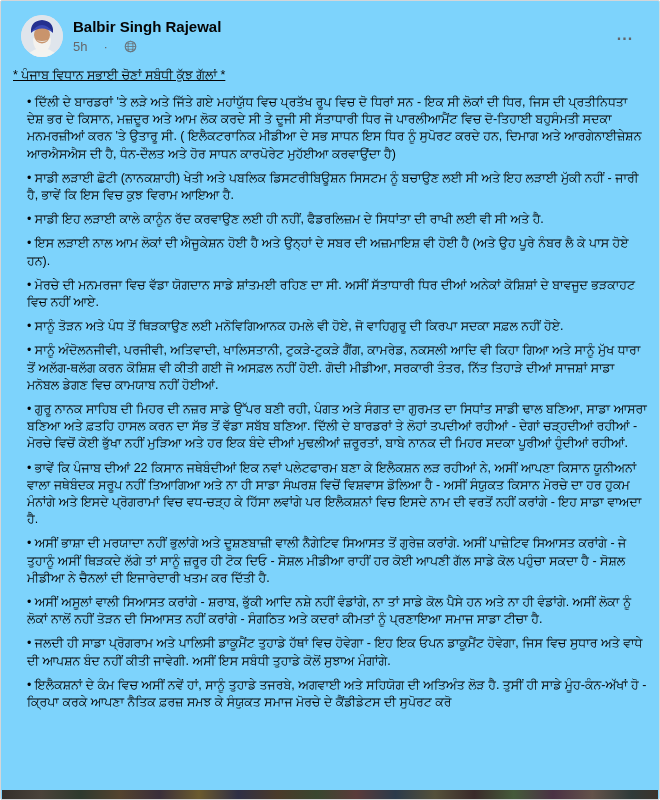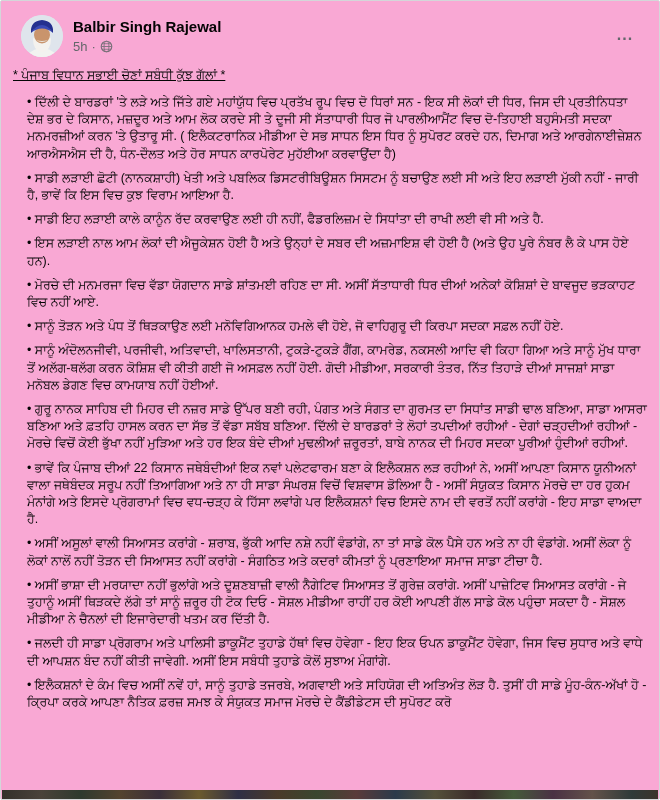--- a/index.html
+++ b/index.html
@@ -5,21 +5,21 @@
   * { margin: 0; padding: 0; box-sizing: border-box; }
   html, body { width: 660px; height: 800px; }
   body {
     font-family: "Liberation Sans", sans-serif;
     background: #ffffff;
     overflow: hidden;
   }
   .post-card {
     width: 660px;
     height: 800px;
-    background: #f9a8d4;
+    background: #7dd3fc;
     border: 1px solid #d4d6d9;
     border-radius: 2px;
     position: relative;
     overflow: hidden;
   }
   .post-header {
     display: flex;
     align-items: flex-start;
     padding: 14px 16px 6px 20px;
     position: relative;
@@ -41,21 +41,21 @@
   .author-name {
     font-size: 15px;
     font-weight: 700;
     color: #050505;
     line-height: 19px;
     cursor: pointer;
   }
   .sub-line {
     display: flex;
     align-items: center;
-    gap: 4px;
+    gap: 16px;
     margin-top: 2px;
     font-size: 13px;
     color: #65676b;
     line-height: 17px;
   }
   .dot-sep { font-size: 13px; color: #65676b; }
   .globe-icon svg { display: block; opacity: 0.85; }
   .more-button {
     position: absolute;
     right: 18px;
@@ -156,22 +156,22 @@
     <div id="paragraphs">
         <p class="post-paragraph">• ਦਿੱਲੀ ਦੇ ਬਾਰਡਰਾਂ 'ਤੇ ਲੜੇ ਅਤੇ ਜਿੱਤੇ ਗਏ ਮਹਾਂਯੁੱਧ ਵਿਚ ਪ੍ਰਤੱਖ ਰੂਪ ਵਿਚ ਦੋ ਧਿਰਾਂ ਸਨ - ਇਕ ਸੀ ਲੋਕਾਂ ਦੀ ਧਿਰ, ਜਿਸ ਦੀ ਪ੍ਰਤੀਨਿਧਤਾ ਦੇਸ਼ ਭਰ ਦੇ ਕਿਸਾਨ, ਮਜ਼ਦੂਰ ਅਤੇ ਆਮ ਲੋਕ ਕਰਦੇ ਸੀ ਤੇ ਦੂਜੀ ਸੀ ਸੱਤਾਧਾਰੀ ਧਿਰ ਜੋ ਪਾਰਲੀਆਮੈਂਟ ਵਿਚ ਦੋ-ਤਿਹਾਈ ਬਹੁਸੰਮਤੀ ਸਦਕਾ ਮਨਮਰਜ਼ੀਆਂ ਕਰਨ 'ਤੇ ਉਤਾਰੂ ਸੀ. ( ਇਲੈਕਟਰਾਨਿਕ ਮੀਡੀਆ ਦੇ ਸਭ ਸਾਧਨ ਇਸ ਧਿਰ ਨੂੰ ਸੁਪੋਰਟ ਕਰਦੇ ਹਨ, ਦਿਮਾਗ ਅਤੇ ਆਰਗੇਨਾਈਜ਼ੇਸ਼ਨ ਆਰਐਸਐਸ ਦੀ ਹੈ, ਧੰਨ-ਦੌਲਤ ਅਤੇ ਹੋਰ ਸਾਧਨ ਕਾਰਪੋਰੇਟ ਮੁਹੱਈਆ ਕਰਵਾਉਂਦਾ ਹੈ)</p>
         <p class="post-paragraph">• ਸਾਡੀ ਲੜਾਈ ਛੋਟੀ (ਨਾਨਕਸ਼ਾਹੀ) ਖੇਤੀ ਅਤੇ ਪਬਲਿਕ ਡਿਸਟਰੀਬਿਊਸ਼ਨ ਸਿਸਟਮ ਨੂੰ ਬਚਾਉਣ ਲਈ ਸੀ ਅਤੇ ਇਹ ਲੜਾਈ ਮੁੱਕੀ ਨਹੀਂ - ਜਾਰੀ ਹੈ, ਭਾਵੇਂ ਕਿ ਇਸ ਵਿਚ ਕੁਝ ਵਿਰਾਮ ਆਇਆ ਹੈ.</p>
         <p class="post-paragraph">• ਸਾਡੀ ਇਹ ਲੜਾਈ ਕਾਲੇ ਕਾਨੂੰਨ ਰੱਦ ਕਰਵਾਉਣ ਲਈ ਹੀ ਨਹੀਂ, ਫੈਡਰਲਿਜ਼ਮ ਦੇ ਸਿਧਾਂਤਾ ਦੀ ਰਾਖੀ ਲਈ ਵੀ ਸੀ ਅਤੇ ਹੈ.</p>
         <p class="post-paragraph">• ਇਸ ਲੜਾਈ ਨਾਲ ਆਮ ਲੋਕਾਂ ਦੀ ਐਜੂਕੇਸ਼ਨ ਹੋਈ ਹੈ ਅਤੇ ਉਨ੍ਹਾਂ ਦੇ ਸਬਰ ਦੀ ਅਜ਼ਮਾਇਸ਼ ਵੀ ਹੋਈ ਹੈ (ਅਤੇ ਉਹ ਪੂਰੇ ਨੰਬਰ ਲੈ ਕੇ ਪਾਸ ਹੋਏ ਹਨ).</p>
         <p class="post-paragraph">• ਮੋਰਚੇ ਦੀ ਮਨਮਰਜਾ ਵਿਚ ਵੱਡਾ ਯੋਗਦਾਨ ਸਾਡੇ ਸ਼ਾਂਤਮਈ ਰਹਿਣ ਦਾ ਸੀ. ਅਸੀਂ ਸੱਤਾਧਾਰੀ ਧਿਰ ਦੀਆਂ ਅਨੇਕਾਂ ਕੋਸ਼ਿਸ਼ਾਂ ਦੇ ਬਾਵਜੂਦ ਭੜਕਾਹਟ ਵਿਚ ਨਹੀਂ ਆਏ.</p>
         <p class="post-paragraph">• ਸਾਨੂੰ ਤੋੜਨ ਅਤੇ ਪੰਧ ਤੋਂ ਥਿੜਕਾਉਣ ਲਈ ਮਨੋਵਿਗਿਆਨਕ ਹਮਲੇ ਵੀ ਹੋਏ, ਜੋ ਵਾਹਿਗੁਰੂ ਦੀ ਕਿਰਪਾ ਸਦਕਾ ਸਫ਼ਲ ਨਹੀਂ ਹੋਏ.</p>
         <p class="post-paragraph">• ਸਾਨੂੰ ਅੰਦੋਲਨਜੀਵੀ, ਪਰਜੀਵੀ, ਅਤਿਵਾਦੀ, ਖਾਲਿਸਤਾਨੀ, ਟੁਕੜੇ-ਟੁਕੜੇ ਗੈਂਗ, ਕਾਮਰੇਡ, ਨਕਸਲੀ ਆਦਿ ਵੀ ਕਿਹਾ ਗਿਆ ਅਤੇ ਸਾਨੂੰ ਮੁੱਖ ਧਾਰਾ ਤੋਂ ਅਲੱਗ-ਥਲੱਗ ਕਰਨ ਕੋਸ਼ਿਸ਼ ਵੀ ਕੀਤੀ ਗਈ ਜੋ ਅਸਫ਼ਲ ਨਹੀਂ ਹੋਈ. ਗੋਦੀ ਮੀਡੀਆ, ਸਰਕਾਰੀ ਤੰਤਰ, ਨਿੱਤ ਤਿਹਾੜੇ ਦੀਆਂ ਸਾਜਸ਼ਾਂ ਸਾਡਾ ਮਨੋਬਲ ਡੇਗਣ ਵਿਚ ਕਾਮਯਾਬ ਨਹੀਂ ਹੋਈਆਂ.</p>
         <p class="post-paragraph">• ਗੁਰੂ ਨਾਨਕ ਸਾਹਿਬ ਦੀ ਮਿਹਰ ਦੀ ਨਜ਼ਰ ਸਾਡੇ ਉੱਪਰ ਬਣੀ ਰਹੀ, ਪੰਗਤ ਅਤੇ ਸੰਗਤ ਦਾ ਗੁਰਮਤ ਦਾ ਸਿਧਾਂਤ ਸਾਡੀ ਢਾਲ ਬਣਿਆ, ਸਾਡਾ ਆਸਰਾ ਬਣਿਆ ਅਤੇ ਫ਼ਤਹਿ ਹਾਸਲ ਕਰਨ ਦਾ ਸੱਭ ਤੋਂ ਵੱਡਾ ਸਬੱਬ ਬਣਿਆ. ਦਿੱਲੀ ਦੇ ਬਾਰਡਰਾਂ ਤੇ ਲੋਹਾਂ ਤਪਦੀਆਂ ਰਹੀਆਂ - ਦੇਗਾਂ ਚੜ੍ਹਦੀਆਂ ਰਹੀਆਂ - ਮੋਰਚੇ ਵਿਚੋਂ ਕੋਈ ਭੁੱਖਾ ਨਹੀਂ ਮੁੜਿਆ ਅਤੇ ਹਰ ਇਕ ਬੰਦੇ ਦੀਆਂ ਮੁਢਲੀਆਂ ਜ਼ਰੂਰਤਾਂ, ਬਾਬੇ ਨਾਨਕ ਦੀ ਮਿਹਰ ਸਦਕਾ ਪੂਰੀਆਂ ਹੁੰਦੀਆਂ ਰਹੀਆਂ.</p>
         <p class="post-paragraph">• ਭਾਵੇਂ ਕਿ ਪੰਜਾਬ ਦੀਆਂ 22 ਕਿਸਾਨ ਜਥੇਬੰਦੀਆਂ ਇਕ ਨਵਾਂ ਪਲੇਟਫਾਰਮ ਬਣਾ ਕੇ ਇਲੈਕਸ਼ਨ ਲੜ ਰਹੀਆਂ ਨੇ, ਅਸੀਂ ਆਪਣਾ ਕਿਸਾਨ ਯੂਨੀਅਨਾਂ ਵਾਲਾ ਜਥੇਬੰਦਕ ਸਰੂਪ ਨਹੀਂ ਤਿਆਗਿਆ ਅਤੇ ਨਾ ਹੀ ਸਾਡਾ ਸੰਘਰਸ਼ ਵਿਚੋਂ ਵਿਸ਼ਵਾਸ ਡੋਲਿਆ ਹੈ - ਅਸੀਂ ਸੰਯੁਕਤ ਕਿਸਾਨ ਮੋਰਚੇ ਦਾ ਹਰ ਹੁਕਮ ਮੰਨਾਂਗੇ ਅਤੇ ਇਸਦੇ ਪ੍ਰੋਗਰਾਮਾਂ ਵਿਚ ਵਧ-ਚੜ੍ਹ ਕੇ ਹਿੱਸਾ ਲਵਾਂਗੇ ਪਰ ਇਲੈਕਸ਼ਨਾਂ ਵਿਚ ਇਸਦੇ ਨਾਮ ਦੀ ਵਰਤੋਂ ਨਹੀਂ ਕਰਾਂਗੇ - ਇਹ ਸਾਡਾ ਵਾਅਦਾ ਹੈ.</p>
+        <p class="post-paragraph">• ਅਸੀਂ ਭਾਸ਼ਾ ਦੀ ਮਰਯਾਦਾ ਨਹੀਂ ਭੁਲਾਂਗੇ ਅਤੇ ਦੂਸ਼ਣਬਾਜ਼ੀ ਵਾਲੀ ਨੈਗੇਟਿਵ ਸਿਆਸਤ ਤੋਂ ਗੁਰੇਜ਼ ਕਰਾਂਗੇ. ਅਸੀਂ ਪਾਜ਼ੇਟਿਵ ਸਿਆਸਤ ਕਰਾਂਗੇ - ਜੇ ਤੁਹਾਨੂੰ ਅਸੀਂ ਥਿੜਕਦੇ ਲੱਗੇ ਤਾਂ ਸਾਨੂੰ ਜ਼ਰੂਰ ਹੀ ਟੋਕ ਦਿਓ - ਸੋਸ਼ਲ ਮੀਡੀਆ ਰਾਹੀਂ ਹਰ ਕੋਈ ਆਪਣੀ ਗੱਲ ਸਾਡੇ ਕੋਲ ਪਹੁੰਚਾ ਸਕਦਾ ਹੈ - ਸੋਸ਼ਲ ਮੀਡੀਆ ਨੇ ਚੈਨਲਾਂ ਦੀ ਇਜਾਰੇਦਾਰੀ ਖਤਮ ਕਰ ਦਿੱਤੀ ਹੈ.</p>
         <p class="post-paragraph">• ਅਸੀਂ ਅਸੂਲਾਂ ਵਾਲੀ ਸਿਆਸਤ ਕਰਾਂਗੇ - ਸ਼ਰਾਬ, ਭੁੱਕੀ ਆਦਿ ਨਸ਼ੇ ਨਹੀਂ ਵੰਡਾਂਗੇ, ਨਾ ਤਾਂ ਸਾਡੇ ਕੋਲ ਪੈਸੇ ਹਨ ਅਤੇ ਨਾ ਹੀ ਵੰਡਾਂਗੇ. ਅਸੀਂ ਲੋਕਾ ਨੂੰ ਲੋਕਾਂ ਨਾਲੋਂ ਨਹੀਂ ਤੋੜਨ ਦੀ ਸਿਆਸਤ ਨਹੀਂ ਕਰਾਂਗੇ - ਸੰਗਠਿਤ ਅਤੇ ਕਦਰਾਂ ਕੀਮਤਾਂ ਨੂੰ ਪ੍ਰਣਾਇਆ ਸਮਾਜ ਸਾਡਾ ਟੀਚਾ ਹੈ.</p>
-        <p class="post-paragraph">• ਅਸੀਂ ਭਾਸ਼ਾ ਦੀ ਮਰਯਾਦਾ ਨਹੀਂ ਭੁਲਾਂਗੇ ਅਤੇ ਦੂਸ਼ਣਬਾਜ਼ੀ ਵਾਲੀ ਨੈਗੇਟਿਵ ਸਿਆਸਤ ਤੋਂ ਗੁਰੇਜ਼ ਕਰਾਂਗੇ. ਅਸੀਂ ਪਾਜ਼ੇਟਿਵ ਸਿਆਸਤ ਕਰਾਂਗੇ - ਜੇ ਤੁਹਾਨੂੰ ਅਸੀਂ ਥਿੜਕਦੇ ਲੱਗੇ ਤਾਂ ਸਾਨੂੰ ਜ਼ਰੂਰ ਹੀ ਟੋਕ ਦਿਓ - ਸੋਸ਼ਲ ਮੀਡੀਆ ਰਾਹੀਂ ਹਰ ਕੋਈ ਆਪਣੀ ਗੱਲ ਸਾਡੇ ਕੋਲ ਪਹੁੰਚਾ ਸਕਦਾ ਹੈ - ਸੋਸ਼ਲ ਮੀਡੀਆ ਨੇ ਚੈਨਲਾਂ ਦੀ ਇਜਾਰੇਦਾਰੀ ਖਤਮ ਕਰ ਦਿੱਤੀ ਹੈ.</p>
         <p class="post-paragraph">• ਜਲਦੀ ਹੀ ਸਾਡਾ ਪ੍ਰੋਗਰਾਮ ਅਤੇ ਪਾਲਿਸੀ ਡਾਕੂਮੈਂਟ ਤੁਹਾਡੇ ਹੱਥਾਂ ਵਿਚ ਹੋਵੇਗਾ - ਇਹ ਇਕ ਓਪਨ ਡਾਕੂਮੈਂਟ ਹੋਵੇਗਾ, ਜਿਸ ਵਿਚ ਸੁਧਾਰ ਅਤੇ ਵਾਧੇ ਦੀ ਆਪਸ਼ਨ ਬੰਦ ਨਹੀਂ ਕੀਤੀ ਜਾਵੇਗੀ. ਅਸੀਂ ਇਸ ਸਬੰਧੀ ਤੁਹਾਡੇ ਕੋਲੋਂ ਸੁਝਾਅ ਮੰਗਾਂਗੇ.</p>
         <p class="post-paragraph">• ਇਲੈਕਸ਼ਨਾਂ ਦੇ ਕੰਮ ਵਿਚ ਅਸੀਂ ਨਵੇਂ ਹਾਂ, ਸਾਨੂੰ ਤੁਹਾਡੇ ਤਜਰਬੇ, ਅਗਵਾਈ ਅਤੇ ਸਹਿਯੋਗ ਦੀ ਅਤਿਅੰਤ ਲੋੜ ਹੈ. ਤੁਸੀਂ ਹੀ ਸਾਡੇ ਮੂੰਹ-ਕੰਨ-ਅੱਖਾਂ ਹੋ - ਕ੍ਰਿਪਾ ਕਰਕੇ ਆਪਣਾ ਨੈਤਿਕ ਫ਼ਰਜ਼ ਸਮਝ ਕੇ ਸੰਯੁਕਤ ਸਮਾਜ ਮੋਰਚੇ ਦੇ ਕੈਂਡੀਡੇਟਸ ਦੀ ਸੁਪੋਰਟ ਕਰੋ</p>
       </div>
   </div>
 
   <div class="photo-strip"></div>
 
 </div>
 
 </body></html>

